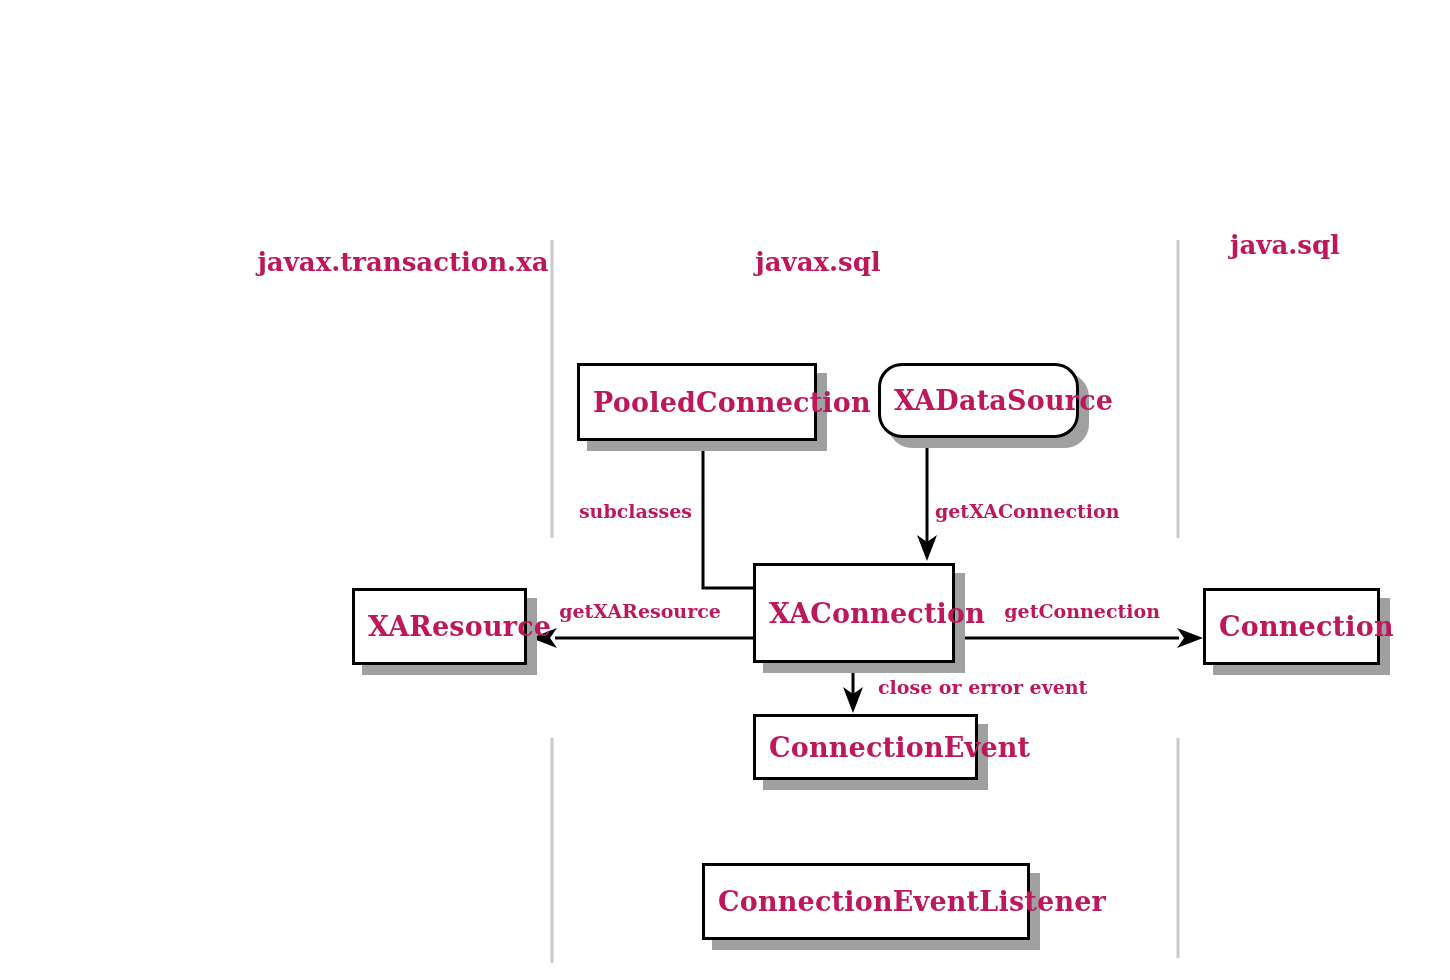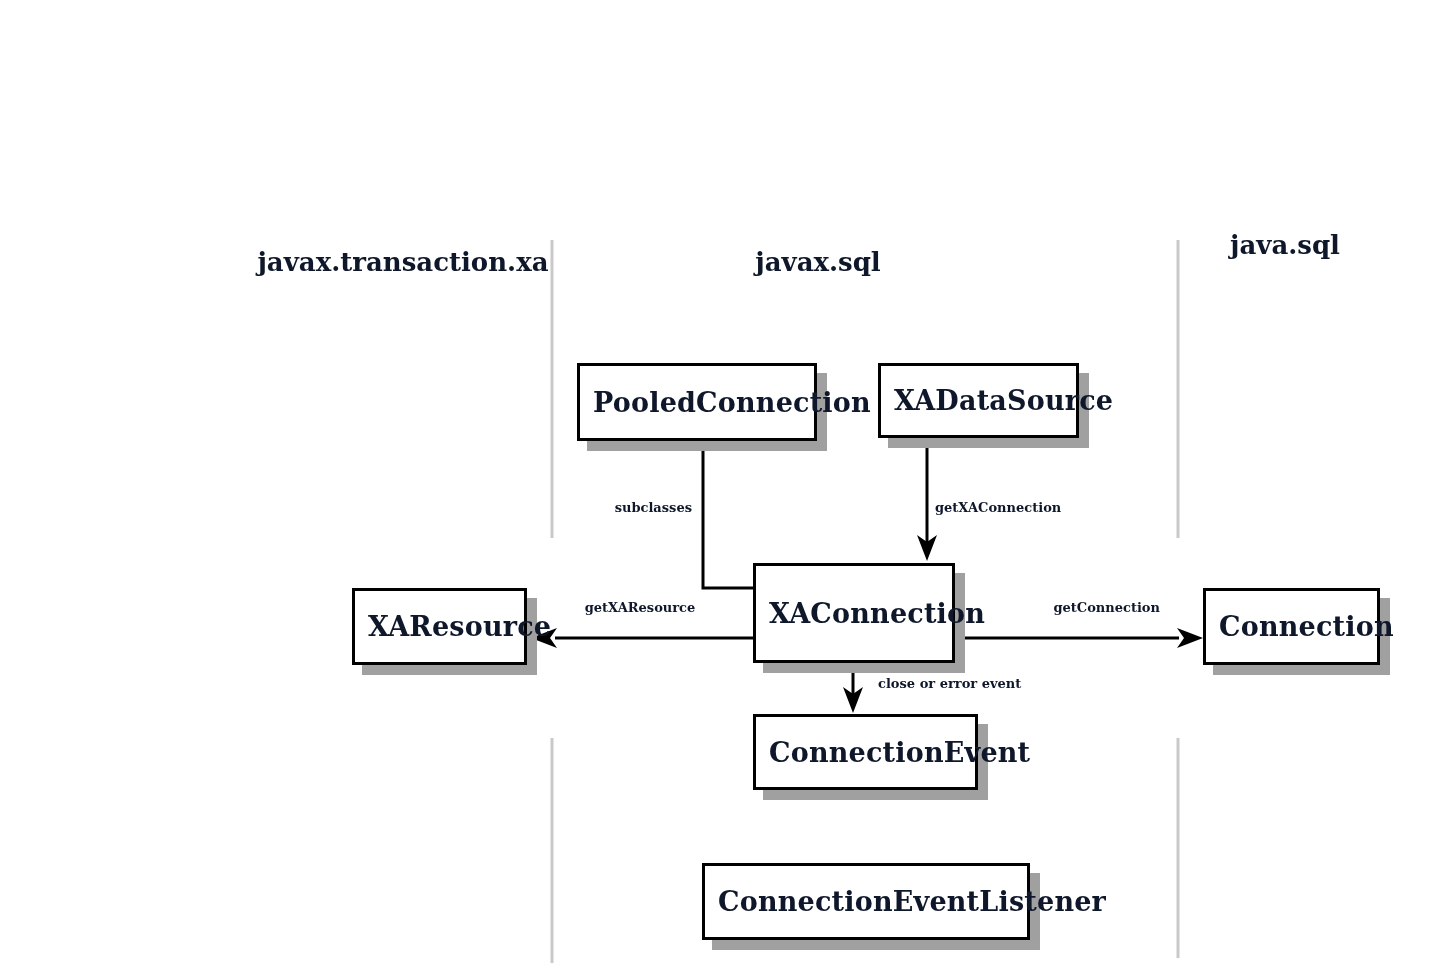--- a/index.html
+++ b/index.html
@@ -6,21 +6,21 @@
     margin: 0;
     padding: 0;
     background: #ffffff;
   }
   .canvas {
     position: relative;
     width: 1450px;
     height: 980px;
     background: #ffffff;
     font-family: "DejaVu Serif", "Liberation Serif", serif;
-    color: #0f172a;
+    color: #be185d;
     overflow: hidden;
   }
   .wires {
     position: absolute;
     left: 0;
     top: 0;
     width: 1450px;
     height: 980px;
   }
   .node {
@@ -31,43 +31,43 @@
     box-shadow: 10px 10px 0 0 #a0a0a0;
     display: flex;
     align-items: center;
     padding-left: 13px;
     font-weight: bold;
     font-size: 27px;
     letter-spacing: 0.2px;
     white-space: nowrap;
   }
   .node-pooled   { left: 577px;  top: 363px; width: 240px; height: 78px; }
-  .node-xads     { left: 878px;  top: 363px; width: 201px; height: 75px; }
+  .node-xads     { left: 878px;  top: 363px; width: 201px; height: 75px; border-radius: 24px; }
   .node-xaconn   { left: 753px;  top: 563px; width: 202px; height: 100px; }
   .node-xares    { left: 352px;  top: 588px; width: 175px; height: 77px; }
   .node-conn     { left: 1203px; top: 588px; width: 177px; height: 77px; }
-  .node-connevt  { left: 753px;  top: 714px; width: 225px; height: 76px; }
+  .node-connevt  { left: 753px;  top: 714px; width: 225px; height: 66px; }
   .node-listener { left: 702px;  top: 863px; width: 328px; height: 77px; }
 
   .pkg-label {
     position: absolute;
     width: 300px;
     text-align: center;
     font-weight: bold;
     font-size: 26px;
     white-space: nowrap;
   }
   .pkg-1 { left: 253px;  top: 247px; }
   .pkg-2 { left: 668px;  top: 247px; }
   .pkg-3 { left: 1135px; top: 230px; }
 
   .edge-label {
     position: absolute;
     font-weight: bold;
-    font-size: 13px;
+    font-size: 19px;
     white-space: nowrap;
   }
   .lbl-subclasses { left: 492px; top: 500px; width: 200px; text-align: right; }
   .lbl-getxaconn  { left: 935px; top: 500px; }
   .lbl-getxares   { left: 540px; top: 600px; width: 200px; text-align: center; }
   .lbl-getconn    { left: 960px; top: 600px; width: 200px; text-align: right; }
   .lbl-closeerr   { left: 878px; top: 676px; }
 </style>
 </head>
 <body>

